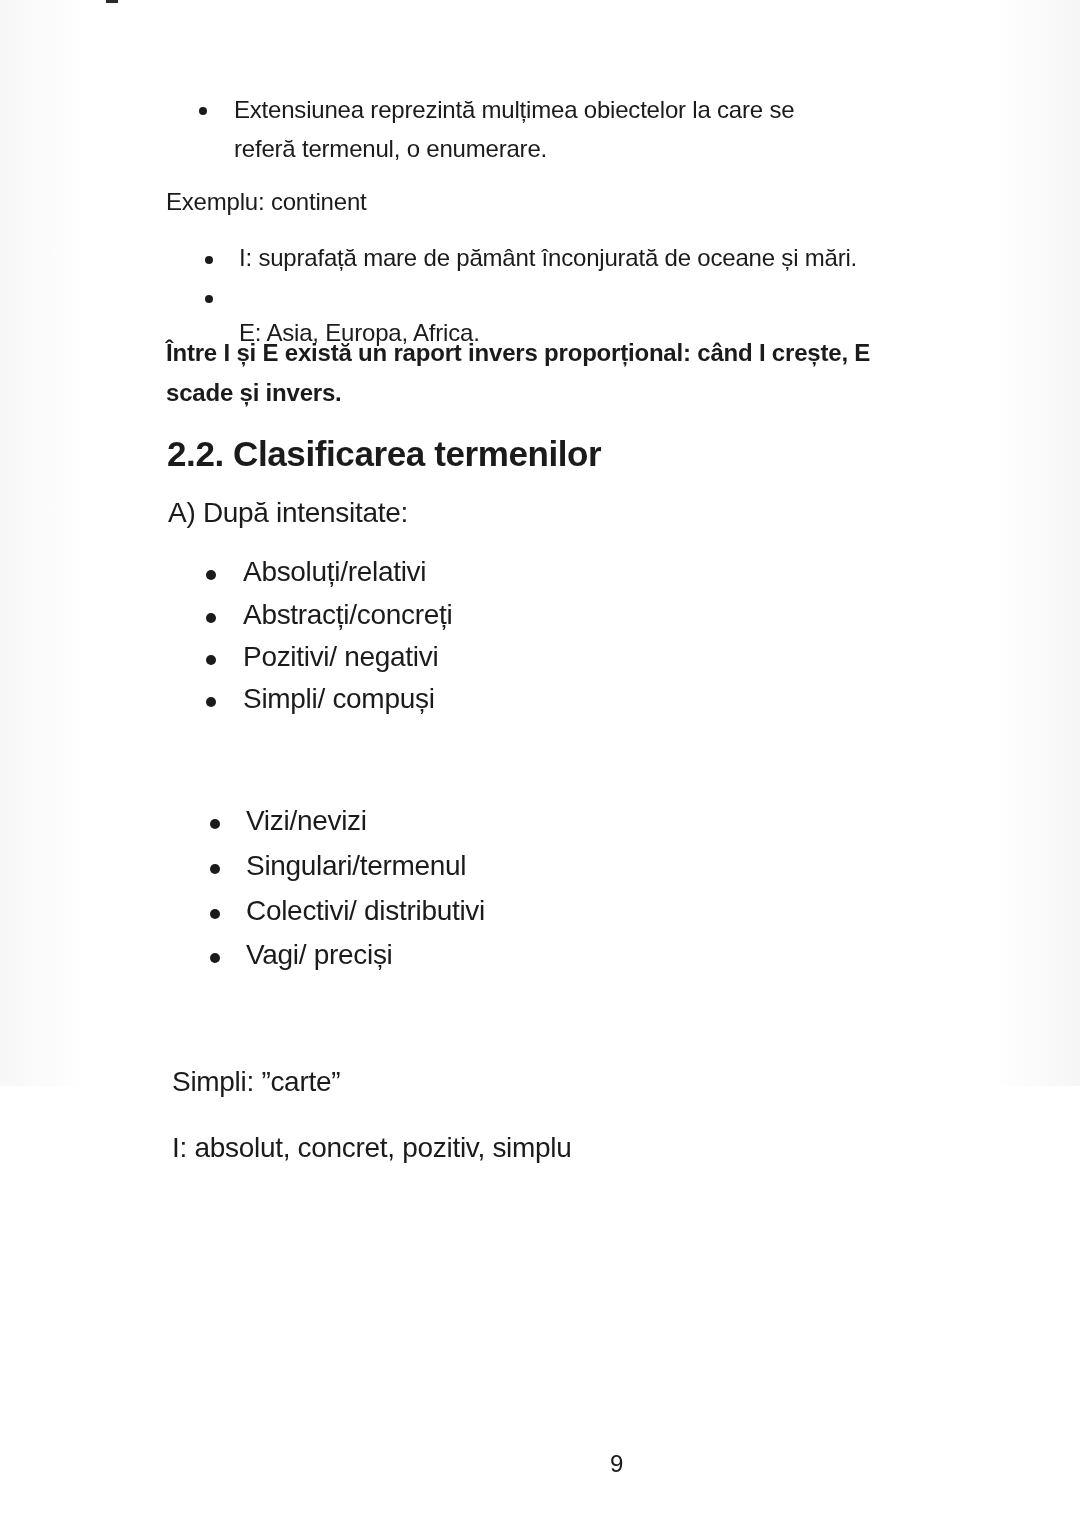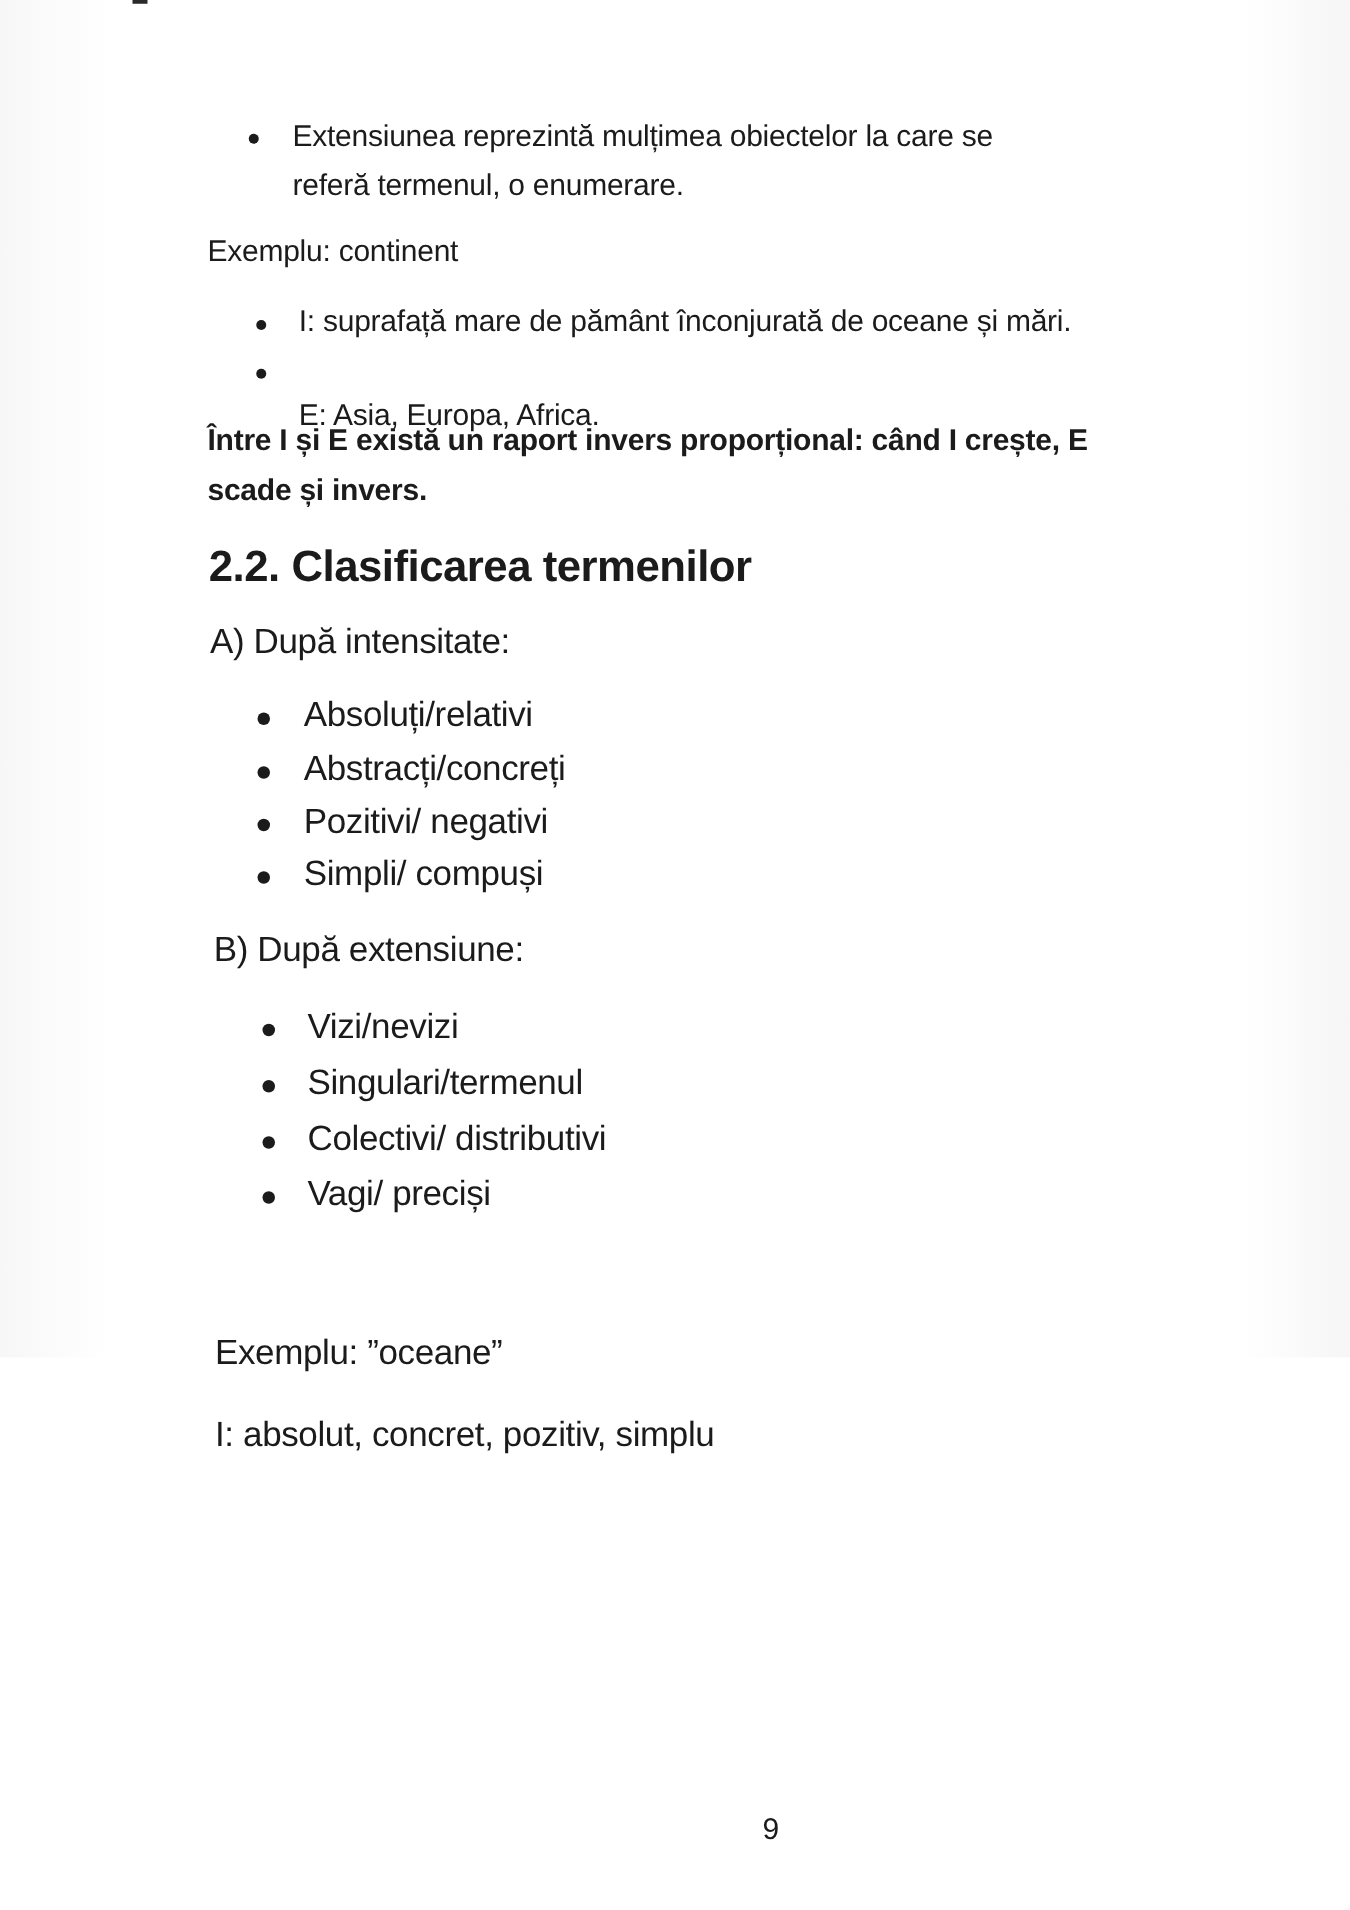--- a/index.html
+++ b/index.html
@@ -65,27 +65,26 @@
   <div class="abs large" style="left:168px; top:497px;">A) După intensitate:</div>
   <div class="bullet big" style="left:206px; top:570px;"></div>
   <div class="abs large" style="left:243px; top:556px;">Absoluți/relativi</div>
   <div class="bullet big" style="left:206px; top:613px;"></div>
   <div class="abs large" style="left:243px; top:599px;">Abstracți/concreți</div>
   <div class="bullet big" style="left:206px; top:655px;"></div>
   <div class="abs large" style="left:243px; top:641px;">Pozitivi/ negativi</div>
   <div class="bullet big" style="left:206px; top:697px;"></div>
   <div class="abs large" style="left:243px; top:683px;">Simpli/ compuși</div>
 
-  <div class="abs large" style="left:171px; top:744px;">B) După extensiune:</div>
   <div class="bullet big" style="left:210px; top:819px;"></div>
   <div class="abs large" style="left:246px; top:805px;">Vizi/nevizi</div>
   <div class="bullet big" style="left:210px; top:864px;"></div>
   <div class="abs large" style="left:246px; top:850px;">Singulari/termenul</div>
   <div class="bullet big" style="left:210px; top:909px;"></div>
   <div class="abs large" style="left:246px; top:895px;">Colectivi/ distributivi</div>
   <div class="bullet big" style="left:210px; top:953px;"></div>
   <div class="abs large" style="left:246px; top:939px;">Vagi/ preciși</div>
 
-  <div class="abs large" style="left:172px; top:1066px;">Exemplu: ”oceane”</div>
+  <div class="abs large" style="left:172px; top:1066px;">Simpli: ”carte”</div>
   <div class="abs large" style="left:172px; top:1132px;">I: absolut, concret, pozitiv, simplu</div>
 
   <div class="abs page-number" style="left:610px; top:1450px;">9</div>
 </div>
 
 </body></html>

